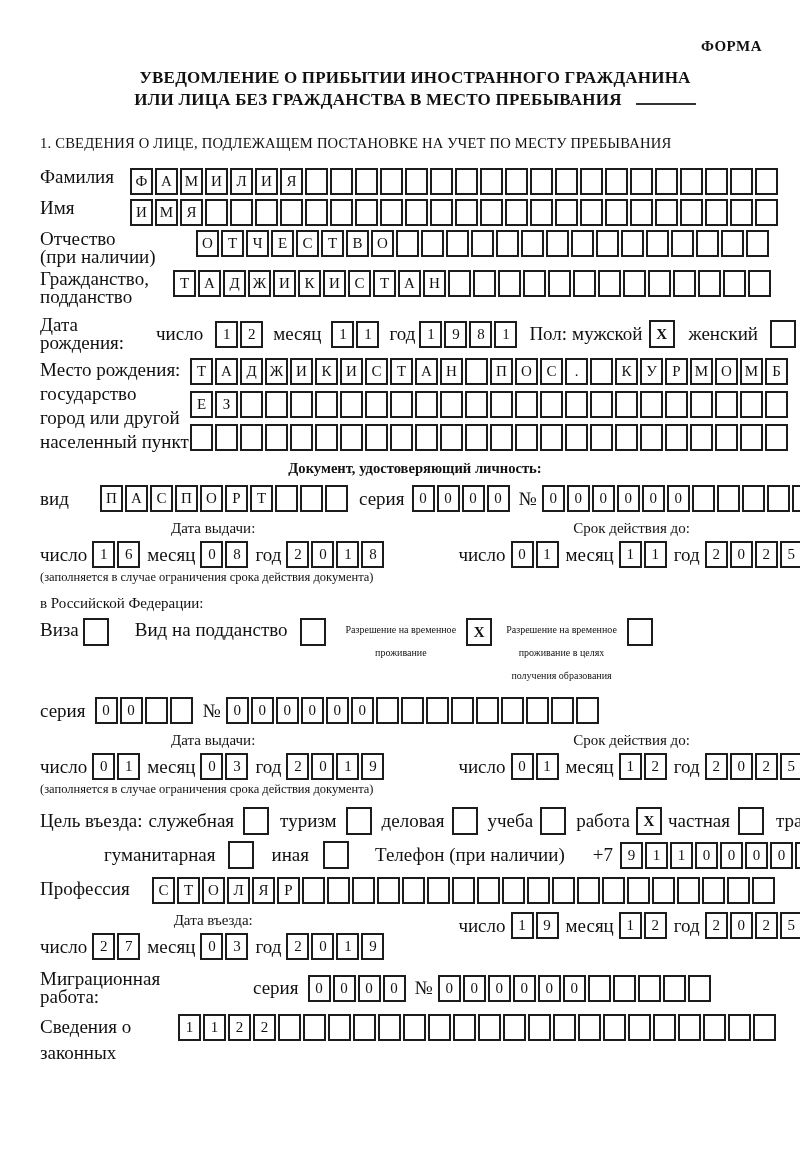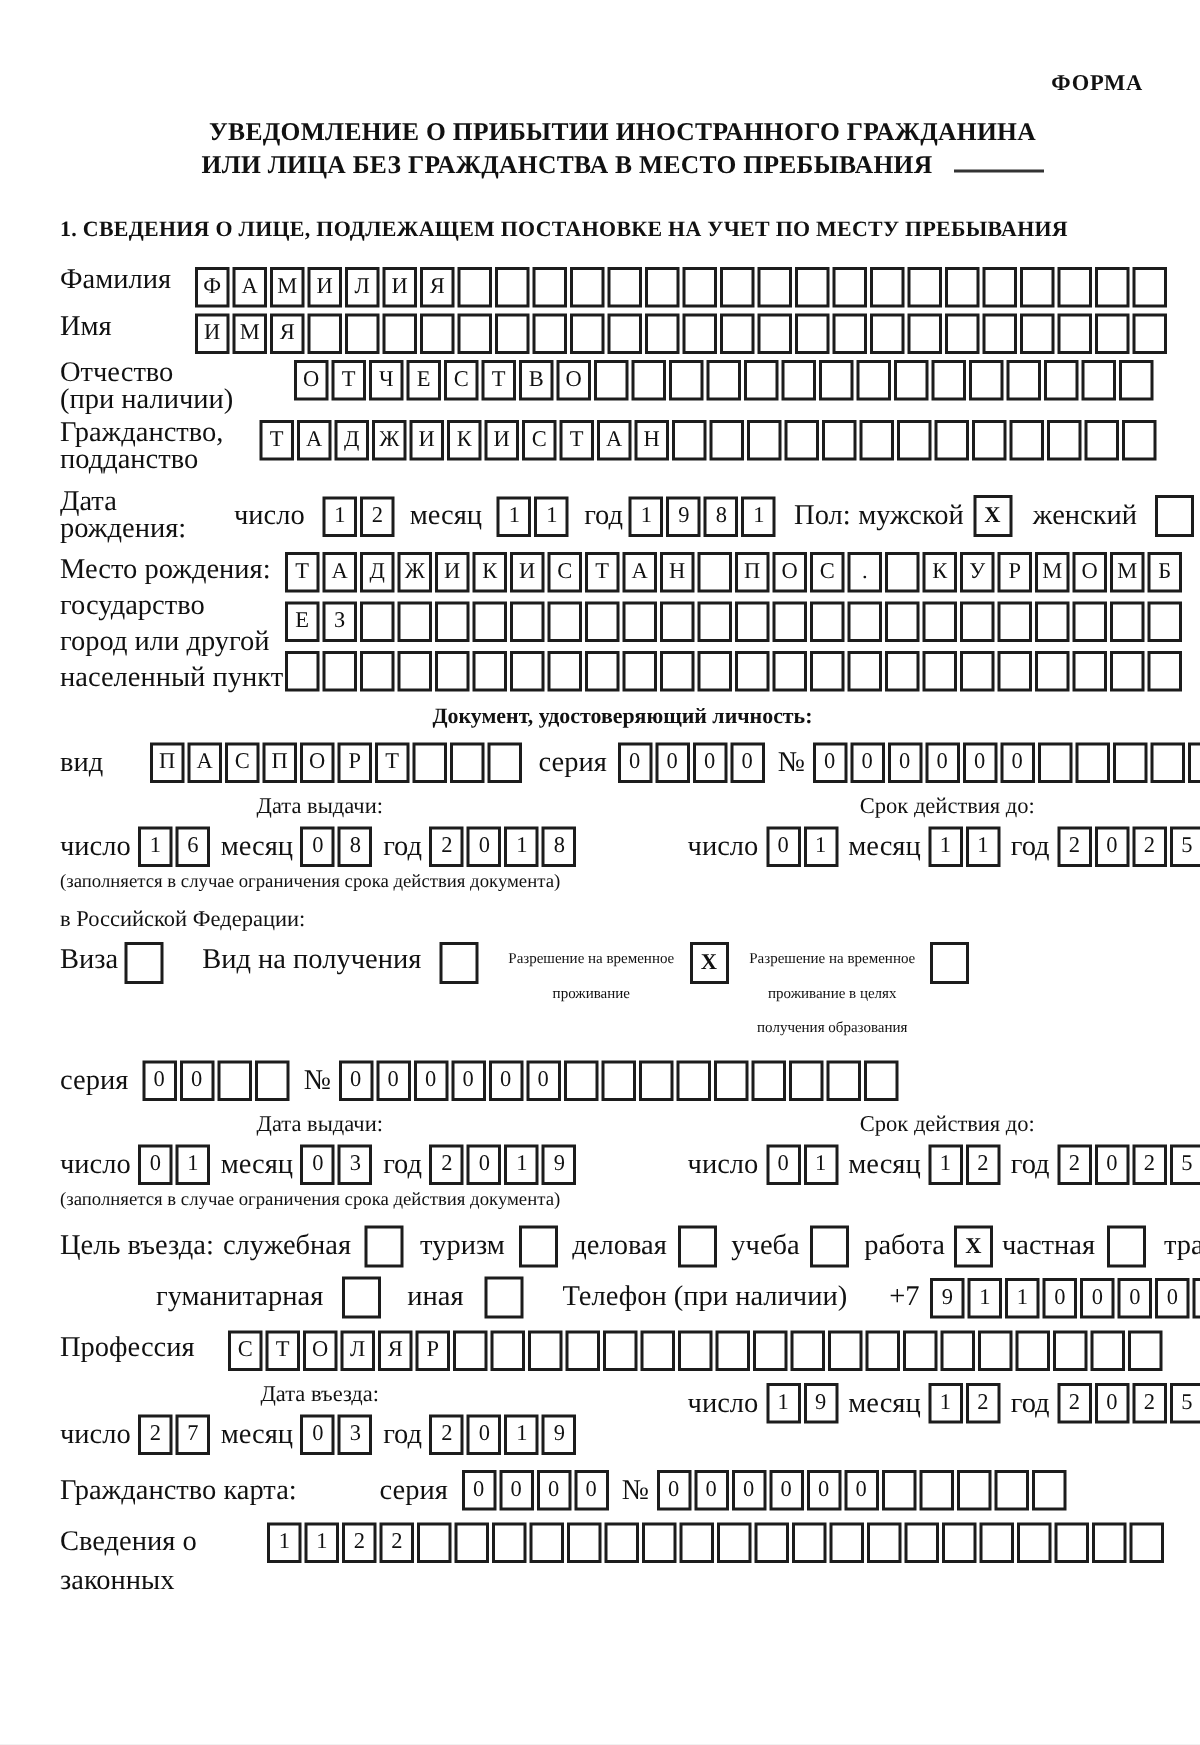--- a/index.html
+++ b/index.html
@@ -3,24 +3,24 @@
 <meta charset="utf-8">
 <style>
   html,body { margin:0; padding:0; background:#e8e8e8; }
   .page {
     width:800px; height:1163px; margin:0 auto; background:#ffffff; color:#111;
     box-sizing:border-box; padding:34px 10px 0 40px; overflow:hidden;
     font-family:"Liberation Serif","DejaVu Serif",serif; font-size:15px;
   }
   .annex { margin-left:578px; font-size:13.5px; line-height:19px; }
   .annex-note { margin-top:6px; }
-  .forma { text-align:right; padding-right:28px; font-weight:bold; font-size:15px; margin-top:14px; letter-spacing:.5px; }
+  .forma { text-align:right; padding-right:28px; font-weight:bold; font-size:15px; margin-top:4px; letter-spacing:.5px; }
   .title { text-align:center; font-weight:bold; font-size:17px; line-height:22px; margin-top:12px; letter-spacing:.2px; }
   .blank { display:inline-block; width:60px; height:13px; border-bottom:2.5px solid #333; margin-left:14px; }
-  .sec { font-weight:bold; font-size:14.6px; letter-spacing:.2px; margin-top:24px; margin-bottom:16px; }
+  .sec { font-weight:normal; font-size:14.6px; letter-spacing:.2px; margin-top:24px; margin-bottom:16px; }
   .row { display:flex; align-items:flex-start; margin-bottom:4px; }
   .lbl { font-size:19px; line-height:18px; flex:none; }
   .cells { display:flex; flex:none; }
   .cell {
     width:19px; height:23px; border:2px solid #1c1c1c; margin-right:2px; flex:none;
     text-align:center; font-size:15px; line-height:23px;
   }
   .cb {
     display:inline-block; width:22px; height:24px; border:2px solid #1c1c1c; flex:none;
     text-align:center; font-size:15px; line-height:24px; font-weight:bold;
@@ -380,21 +380,21 @@
       </div>
     </div>
   </div>
   <div class="note-r">(заполняется в случае ограничения срока действия документа)</div>
 
   <div class="para">в Российской Федерации:</div>
 
   <div class="cbrow">
     <span class="lbl" style="line-height:24px">Виза</span>
     <span class="cb" style="margin-left:4px"></span>
-    <span class="lbl" style="margin-left:26px; line-height:24px">Вид на получения</span>
+    <span class="lbl" style="margin-left:26px; line-height:24px">Вид на подданство</span>
     <span class="cb" style="margin-left:12px"></span>
     <div class="cbtext" style="margin-left:20px">
       <div>Разрешение на временное</div>
       <div>проживание</div>
     </div>
     <span class="cb" style="margin-left:10px">X</span>
     <div class="cbtext" style="margin-left:14px">
       <div>Разрешение на временное</div>
       <div>проживание в целях</div>
       <div>получения образования</div>
@@ -588,21 +588,21 @@
             <span class="cell">2</span>
             <span class="cell">0</span>
             <span class="cell">2</span>
             <span class="cell">5</span>
           </div>
       </div>
     </div>
   </div>
 
   <div class="row" style="align-items:center; margin-top:10px">
-    <span class="lbl" style="width:175px">Гражданство карта:</span>
+    <span class="lbl" style="width:175px">Миграционная работа:</span>
     <span class="lbl" style="margin-left:38px; margin-right:9px">серия</span>
     <div class="cells">
         <span class="cell">0</span>
         <span class="cell">0</span>
         <span class="cell">0</span>
         <span class="cell">0</span>
       </div>
     <span class="lbl" style="margin:0 5px 0 7px">№</span>
     <div class="cells">
         <span class="cell">0</span>

